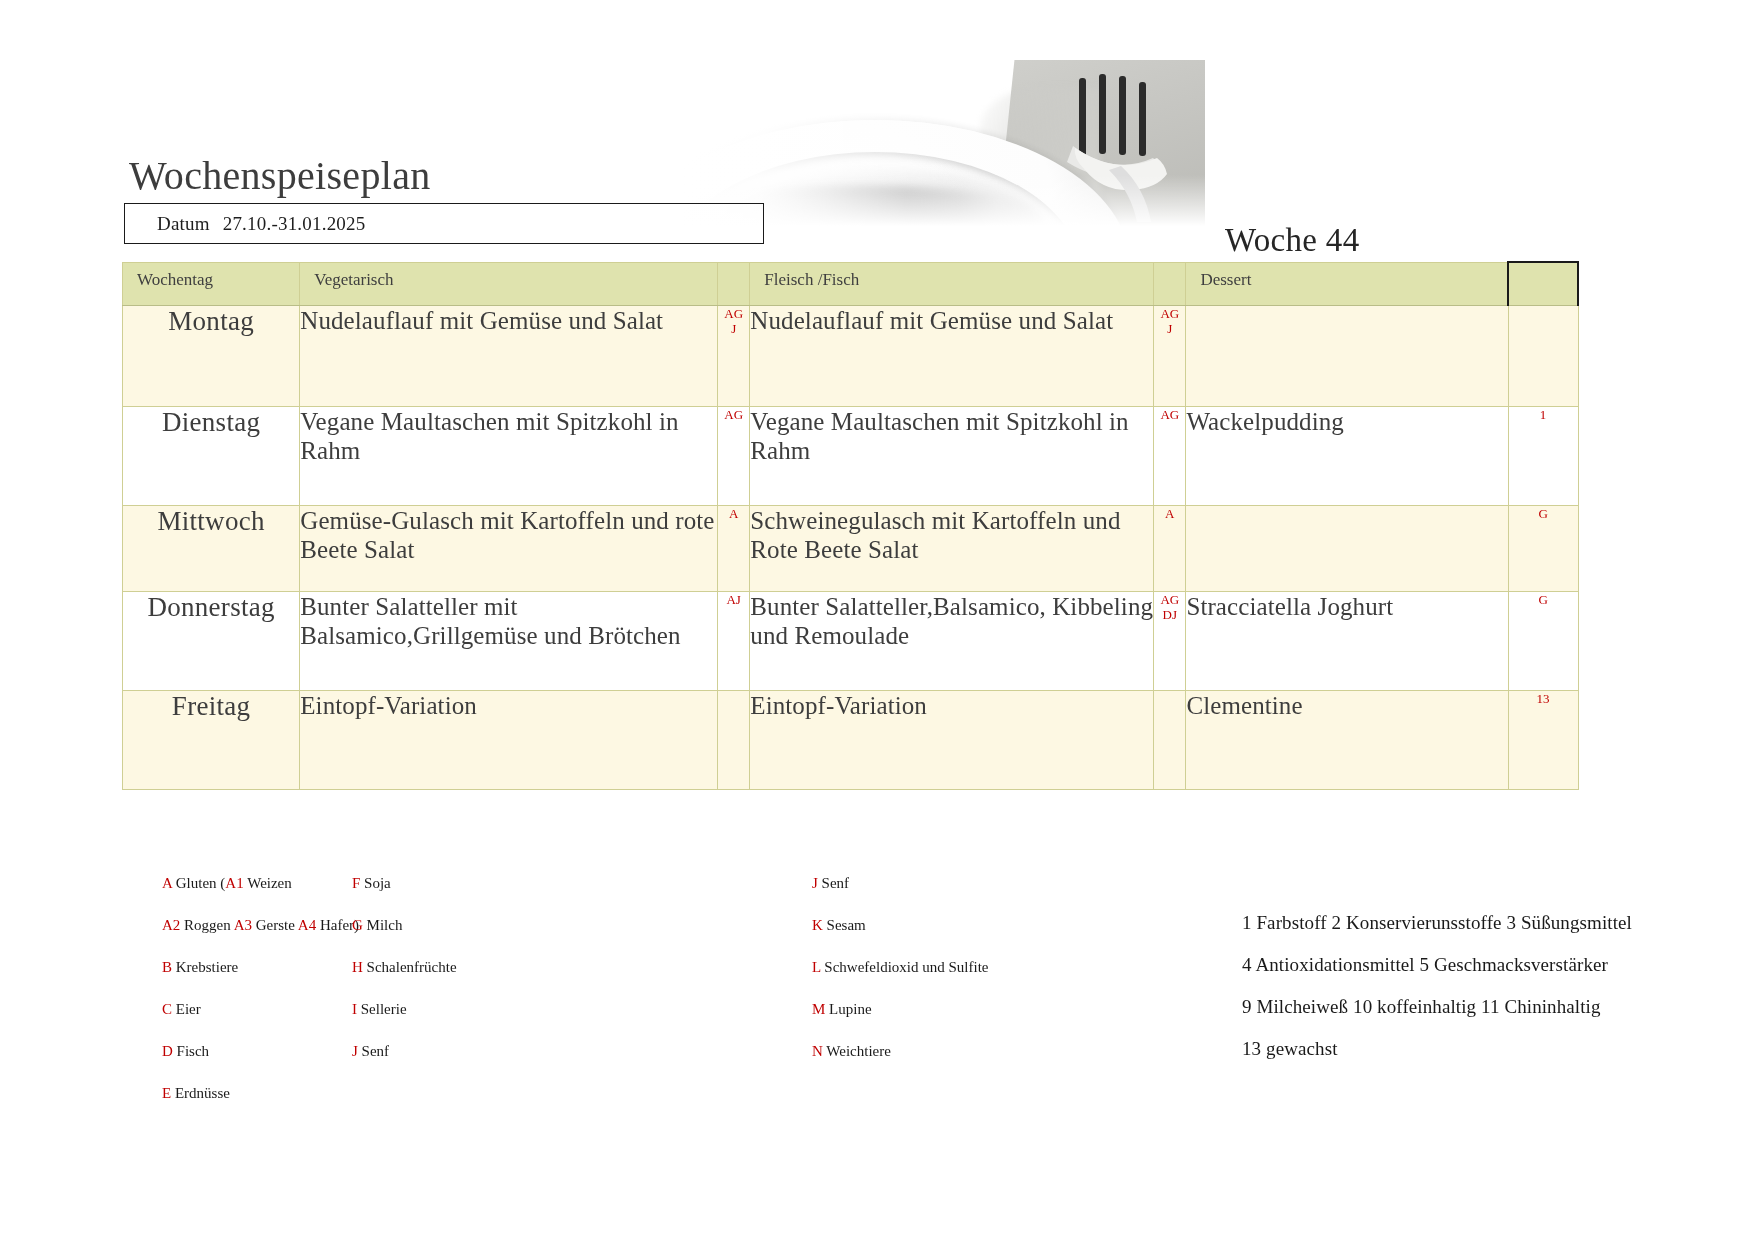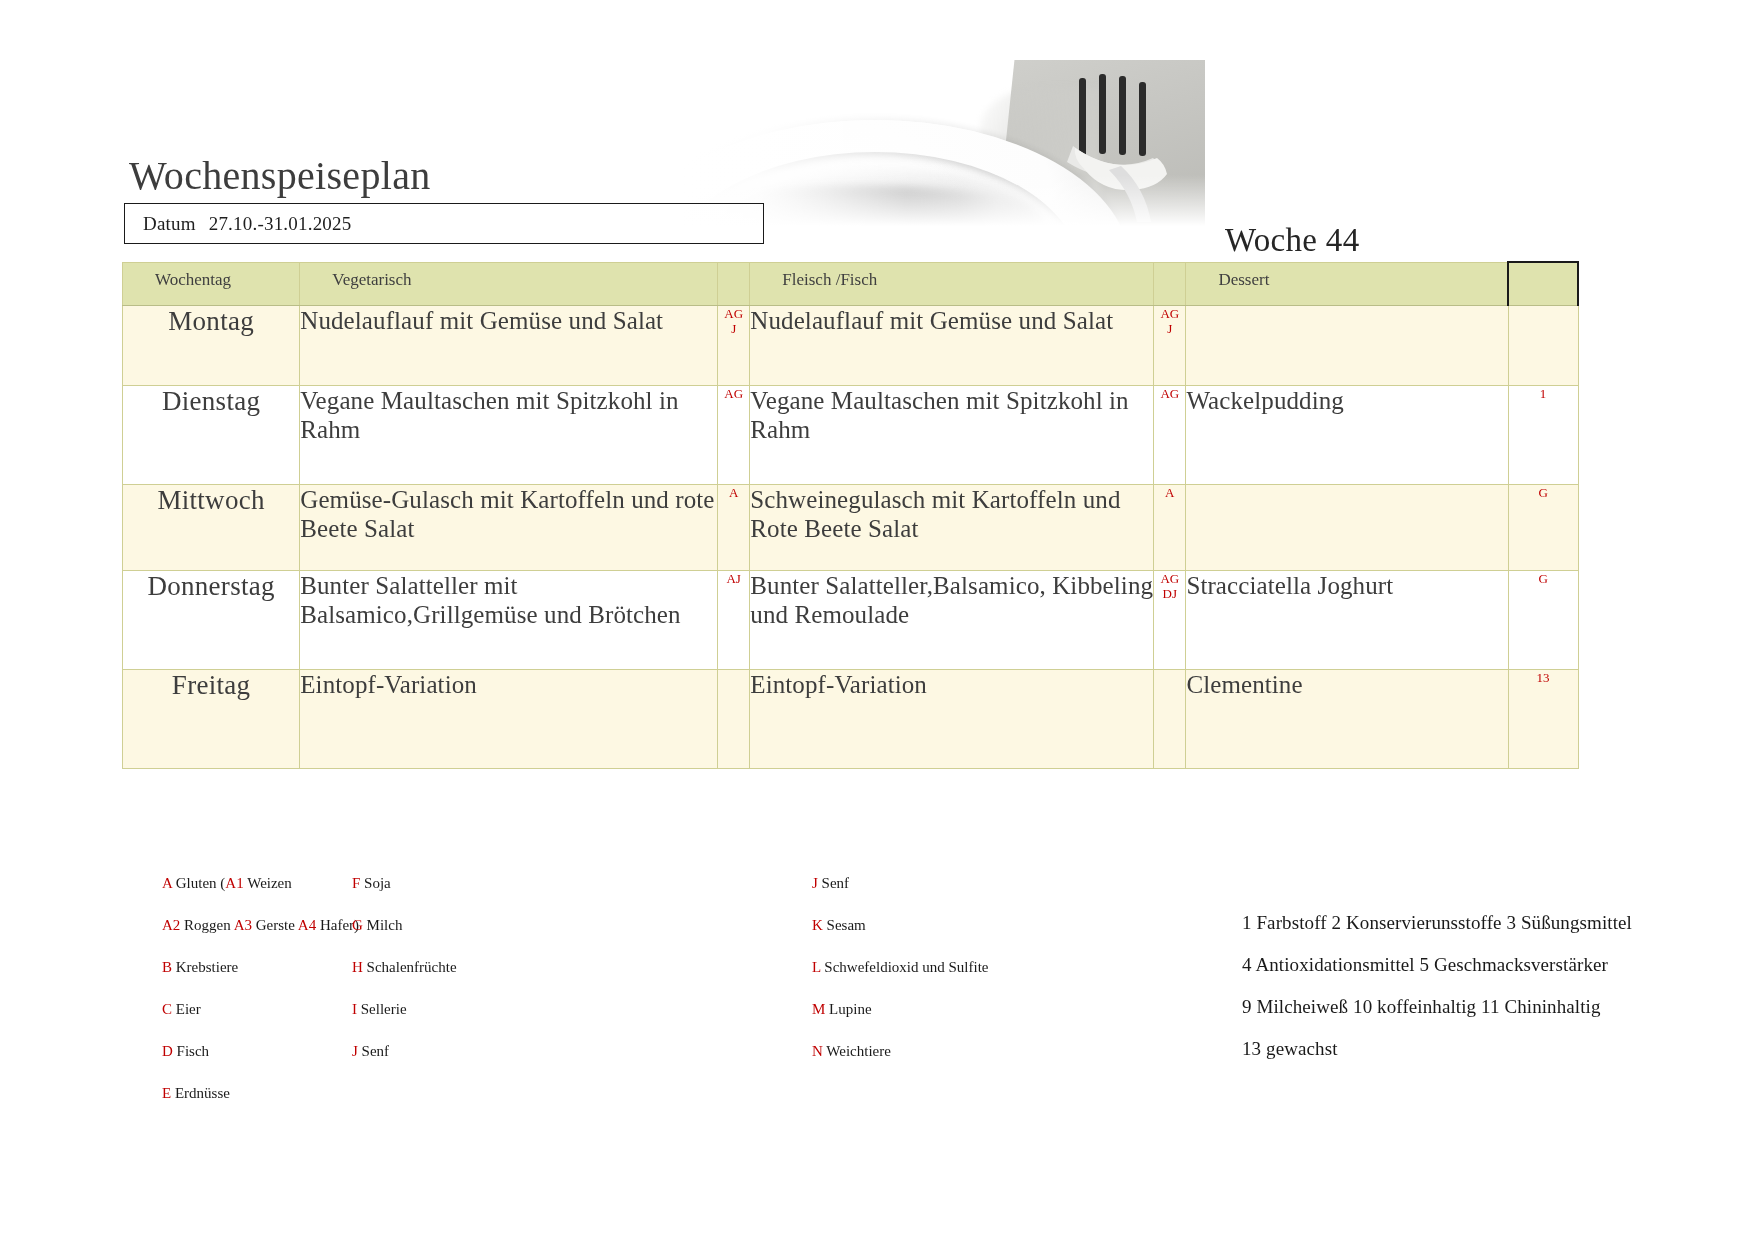--- a/index.html
+++ b/index.html
@@ -125,21 +125,21 @@
     line-height: 1.05;
     padding-left: 5px;
     margin: 0;
   }
   #date-box {
     margin-top: 6px;
     border: 1.6px solid #1a1a1a;
     height: 39px;
     display: flex;
     align-items: center;
-    padding-left: 18px;
+    padding-left: 32px;
     font-size: 19px;
     letter-spacing: .2px;
     color: #1e1e1e;
     background: transparent;
   }
   #date-label { margin-right: 13px; }
 
   #week-label {
     position: absolute;
     left: 1225px;
@@ -164,21 +164,21 @@
     vertical-align: top;
     padding: 0;
   }
   #menu-table thead th {
     background: #dfe3ae;
     height: 35px;
     font-weight: normal;
     font-size: 17px;
     color: #3f3f3f;
     text-align: left;
-    padding: 7px 0 0 32px;
+    padding: 7px 0 0 14px;
     border-bottom: 1px solid #b9bd88;
   }
   #menu-table thead th.th-last {
     border-left: 2px solid #1a1a1a;
     border-right: 2px solid #1a1a1a;
     border-top: 2px solid #1a1a1a;
     padding-left: 0;
   }
   tr.row-odd > td { background: #fdf8e3; }
   tr.row-even > td { background: #ffffff; }
@@ -200,21 +200,21 @@
   td.aller-cell {
     font-size: 13px;
     color: #c00000;
     line-height: 1.18;
     text-align: center;
     padding-top: 7px;
     font-family: "Liberation Serif", serif;
   }
   td.aller-cell span { display: block; }
 
-  .r1 { height: 80px; margin-top: 20px; }
+  .r1 { height: 101px; margin-top: 20px; }
   .r2 { height: 99px; }
   .r3 { height: 86px; }
   .r4 { height: 99px; }
   .r5 { height: 99px; }
 
   
   #legend {
     position: absolute;
     left: 122px;
     top: 875px;

